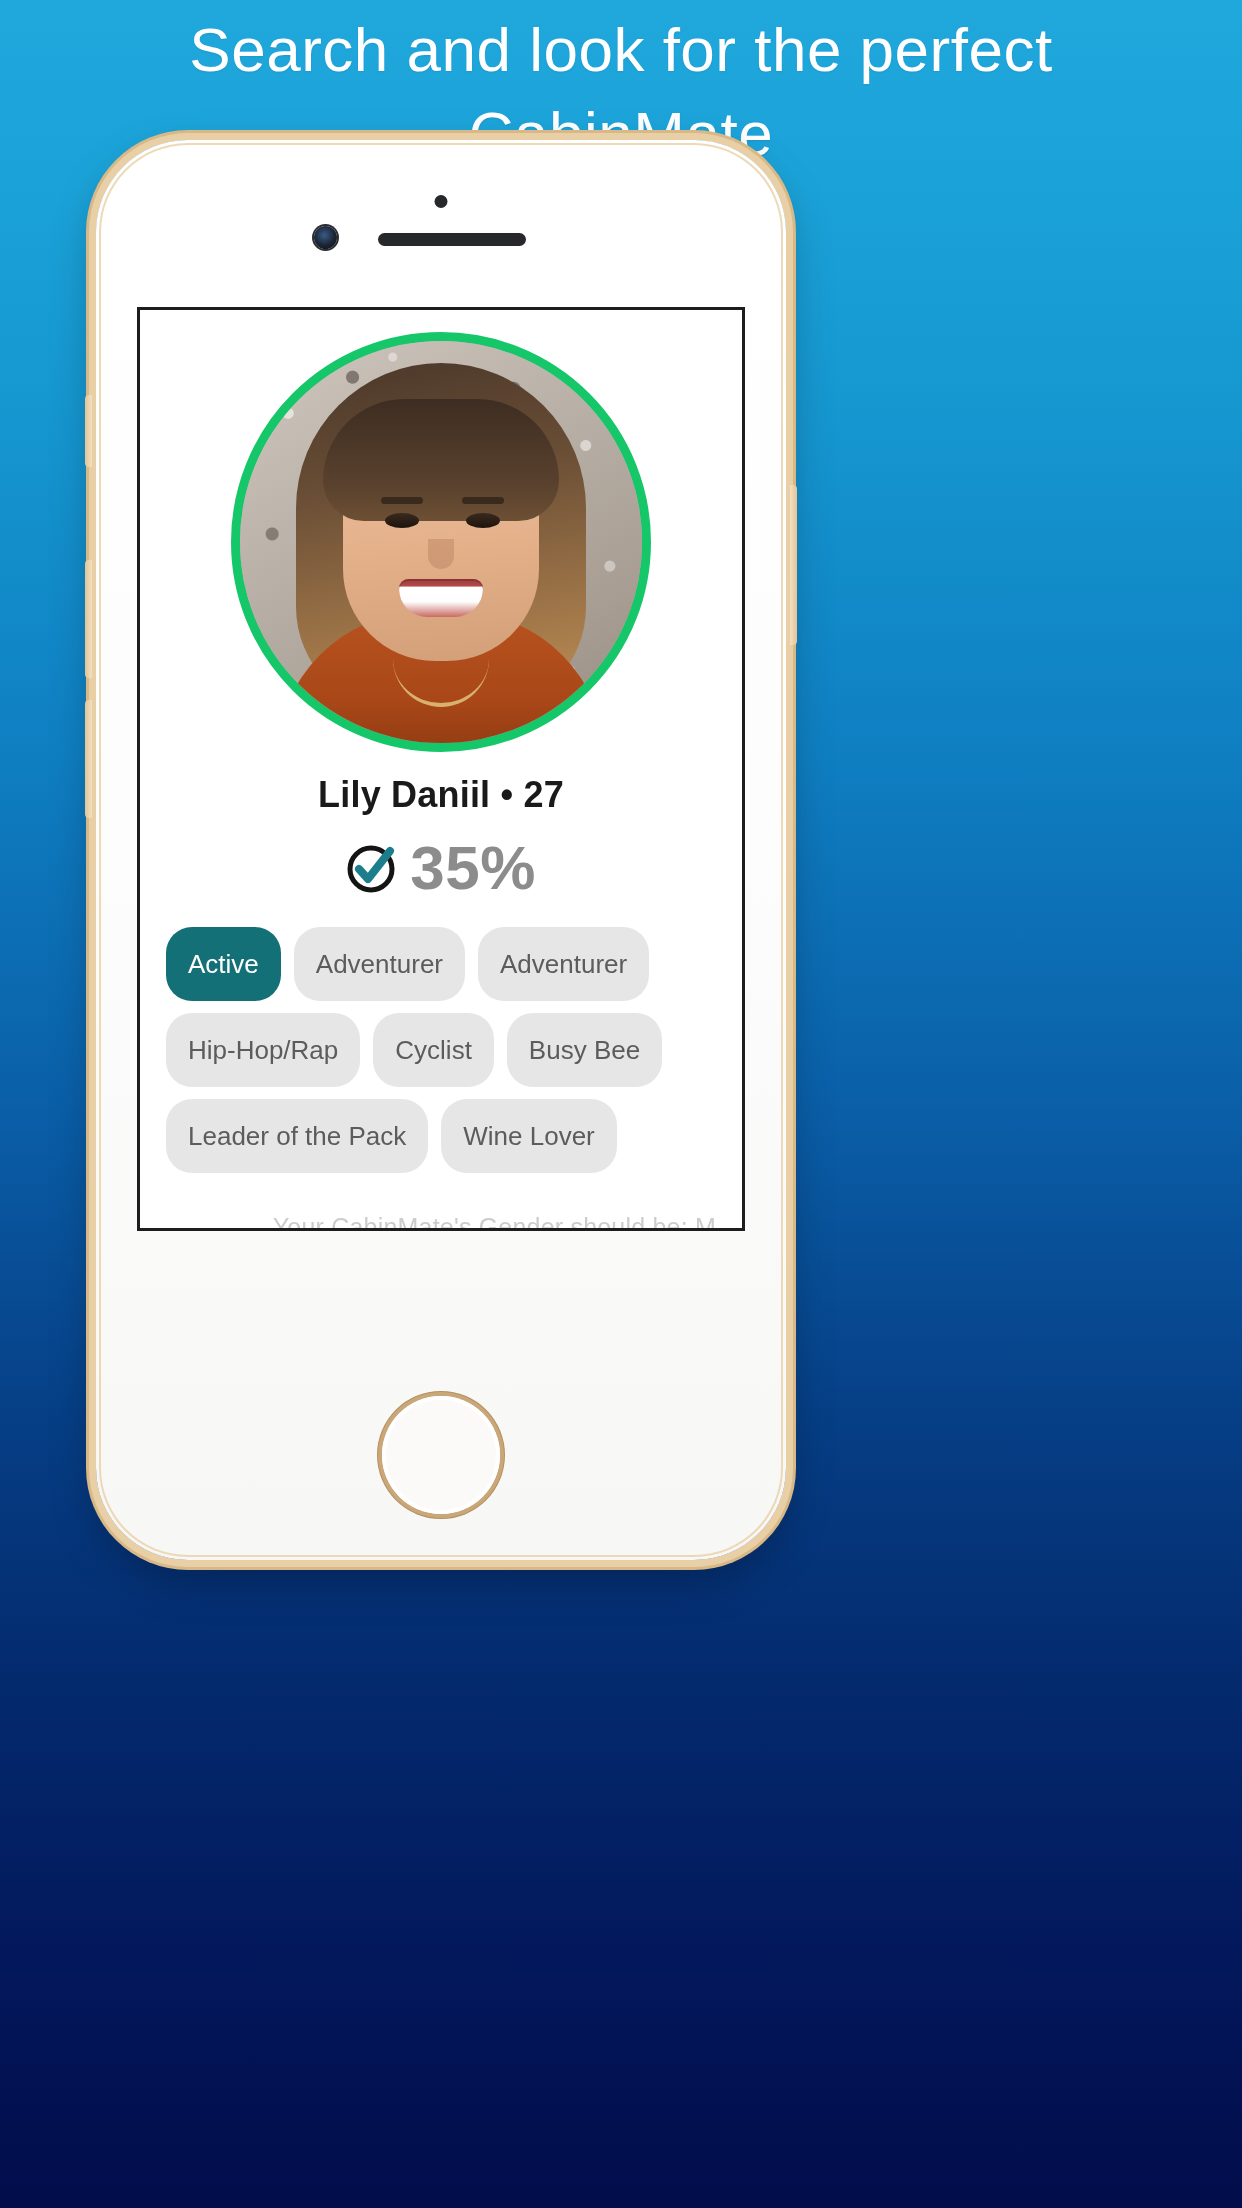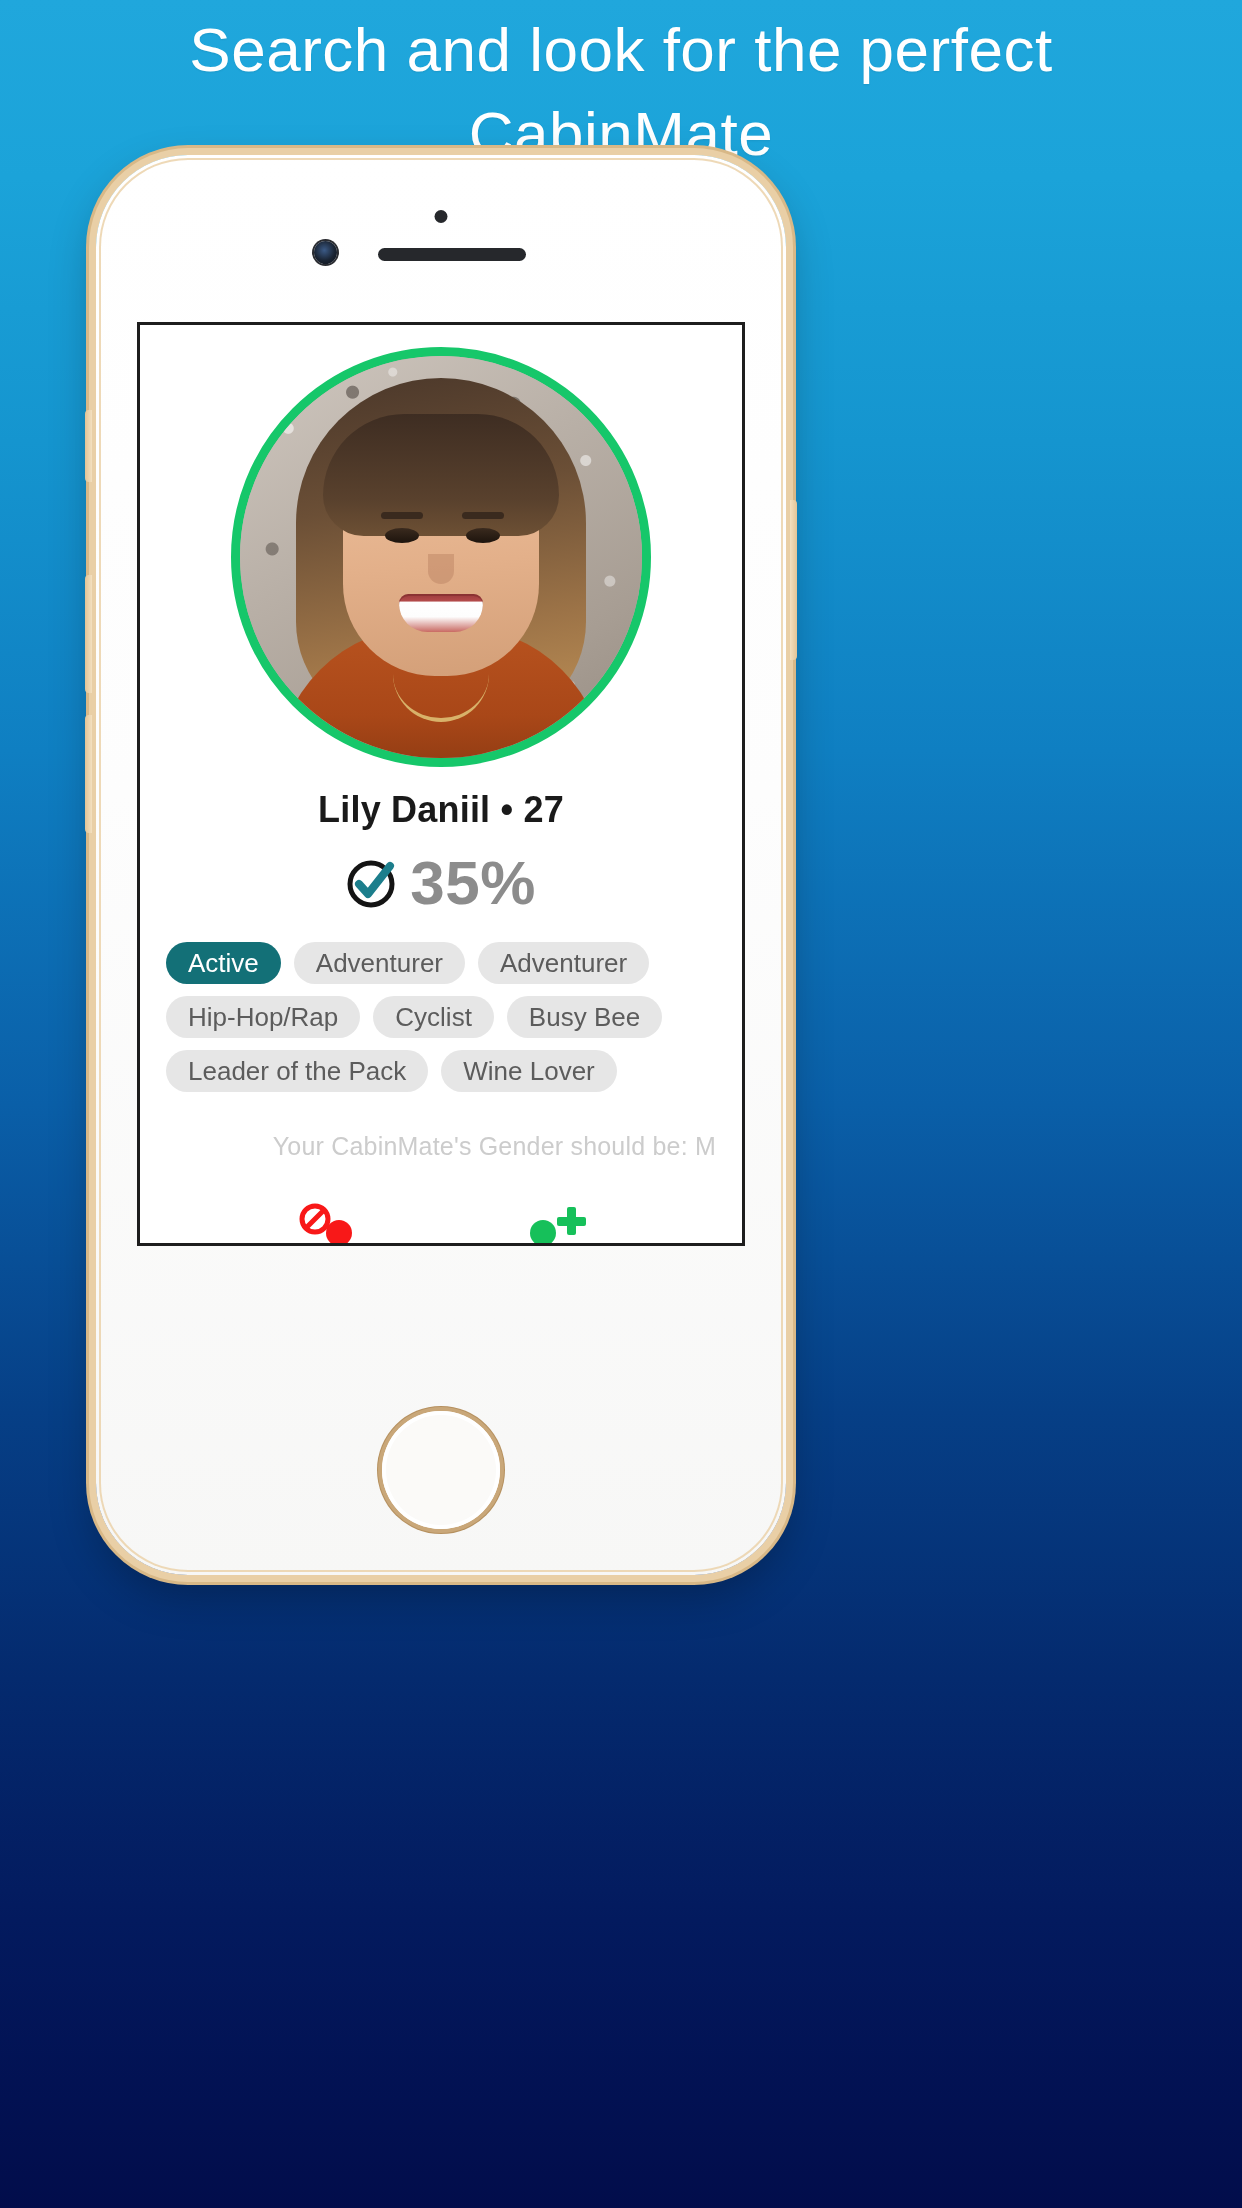--- a/index.html
+++ b/index.html
@@ -30,21 +30,21 @@
   }
   .header .line {
     font-size:62px; font-weight:400; line-height:84px;
     letter-spacing:0.5px;
     text-shadow:0 1px 2px rgba(0,0,0,.08);
   }
 
   
   .phone {
     position:absolute;
-    left:96px; top:155px;
+    left:96px; top:140px;
     width:690px; height:1420px;
     border-radius:92px;
     background:
       linear-gradient(180deg,#ffffff 0%,#fdfdfd 45%,#f7f7f6 100%);
     box-shadow:
       0 0 0 7px #e9cfa6,
       0 0 0 10px #d8b887,
       0 18px 46px rgba(0,0,0,.30);
   }
   .phone::before{ 
@@ -211,21 +211,21 @@
   .check-icon{ width:52px; height:52px; flex:none; }
   .pct-text{ font-size:62px; font-weight:700; color:#8c8c8c; letter-spacing:.5px; }
 
   
   .chips{
     margin-top:24px; width:100%;
     display:flex; flex-wrap:wrap; gap:12px 13px;
     align-content:flex-start;
   }
   .chip{
-    padding:8px 22px; border-radius:26px;
+    padding:24px 22px; border-radius:26px;
     background:#e6e6e6; color:#5c5c5c;
     font-size:26px; font-weight:400; line-height:1;
     white-space:nowrap;
   }
   .chip.active{ background:#137077; color:#ffffff; }
 
   
   .gender-note{
     margin-top:40px; width:100%; text-align:right;
     font-size:25px; color:#cccccc; letter-spacing:.2px;

